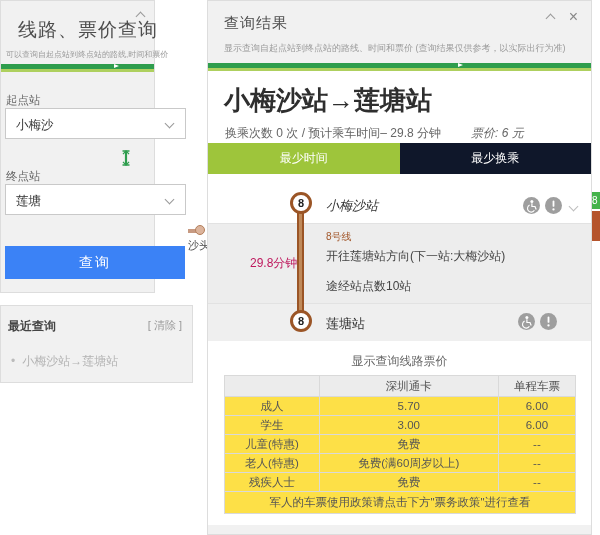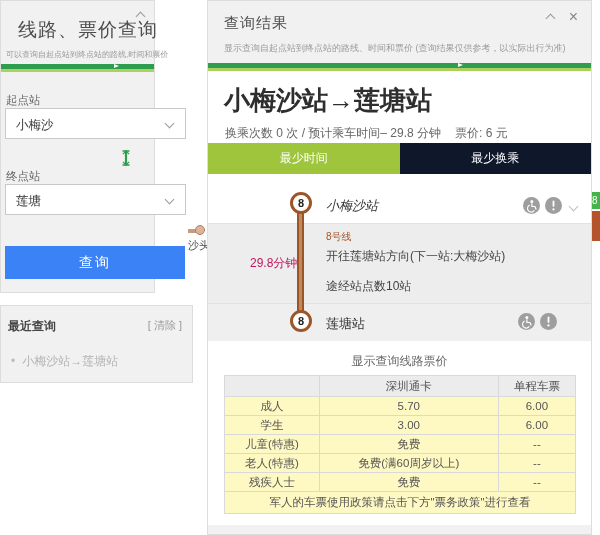--- a/index.html
+++ b/index.html
@@ -49,21 +49,21 @@
   
   #result-card { left:207px; top:0; width:385px; height:535px; background:#fff; }
   #result-head { position:absolute; left:0; right:0; top:0; height:62px; background:#f1f1f1; }
   #result-title { left:16px; top:13px; font-size:15px; color:#4d4d4d; letter-spacing:1px; }
   #result-sub { left:16px; top:41px; font-size:9px; color:#9a9a9a; white-space:nowrap; }
   #result-stripe { top:62px; }
   #win-collapse { right:37px; top:14px; cursor:pointer; }
   #win-close { right:13px; top:7px; font-size:16px; color:#888; cursor:pointer; }
   #route-title { left:16px; top:82px; font-size:26px; font-weight:bold; color:#2e2e2e; white-space:nowrap; }
   #route-meta { left:17px; top:124px; font-size:12px; color:#666; white-space:nowrap; }
-  #route-meta .fare { margin-left:14px; }
+  #route-meta .fare { margin-left:30px;font-style:italic; }
 
   #tabs { position:absolute; left:0; right:0; top:142px; height:31px; display:flex; }
   .tab { flex:1; color:#fff; font-size:12px; text-align:center; line-height:31px; cursor:pointer; }
   .tab.active { background:#9ec53b; }
   .tab.inactive { background:#0f172a; }
 
   .route-row { position:absolute; left:0; right:0; }
   #row-from { top:173px; height:49px; background:#fff; }
   #row-seg  { top:222px; height:80px; background:#ededed; border-top:1px solid #e2e2e2; }
   #row-to   { top:302px; height:38px; background:#efefef; border-top:1px solid #e2e2e2; }
@@ -82,21 +82,21 @@
   #icons-to { right:34px; top:312px; }
   #seg-duration { left:42px; top:254px; font-size:12px; color:#be185d; }
   #seg-line { left:118px; top:229px; font-size:10px; color:#a2572b; }
   #seg-direction { left:118px; top:247px; font-size:12px; color:#444; }
   #seg-stops { left:118px; top:277px; font-size:12px; color:#444; }
 
   #fare-title { left:0; right:0; top:352px; text-align:center; font-size:12px; color:#666; }
   #fare-table { position:absolute; left:16px; top:374px; width:352px; border-collapse:collapse; table-layout:fixed; }
   #fare-table th, #fare-table td { border:1px solid #d9d9d9; font-size:11.5px; color:#555; text-align:center; font-weight:normal; }
   #fare-table th { height:21px; background:#ececec; }
-  #fare-table td { height:19px; background:#fef9c3; }
+  #fare-table td { height:19px; background:#fde047; }
   #fare-table td.footer { height:22px; }
   #fare-table col.c1 { width:27%; } #fare-table col.c2 { width:51%; } #fare-table col.c3 { width:22%; }
   #bottom-strip { position:absolute; left:0; right:0; bottom:0; height:9px; background:#f1f1f1; }
 </style>
 </head>
 <body>
 
 <div id="page">
 
   <div class="map-frag" id="frag-bar"></div>

